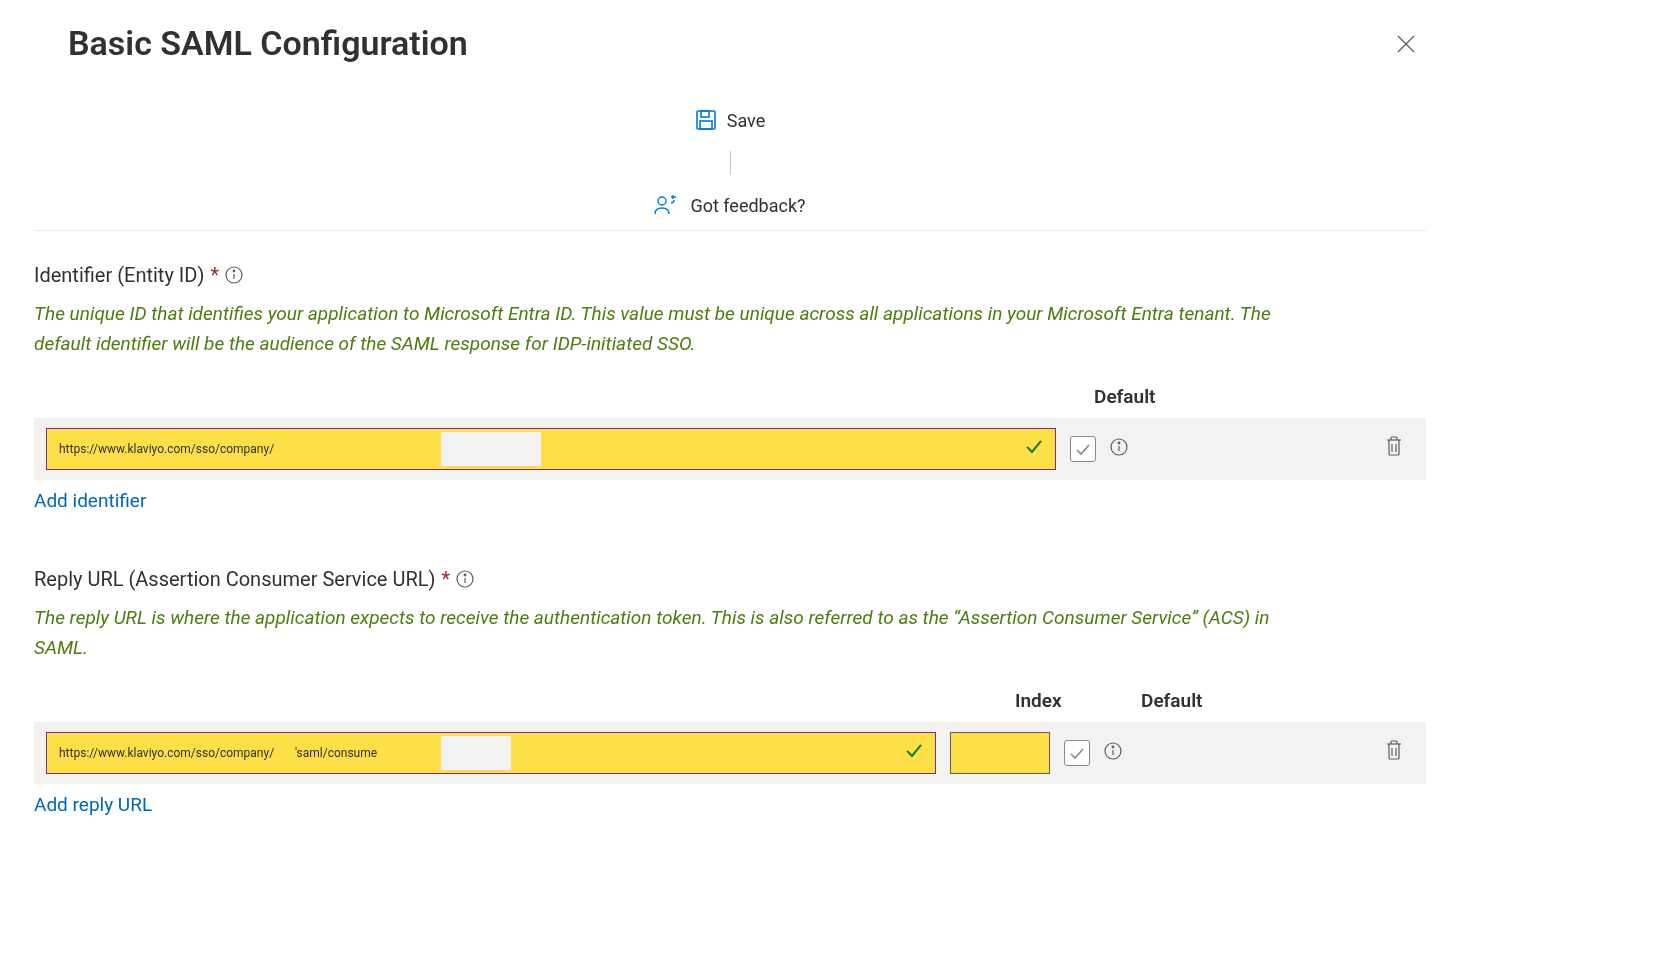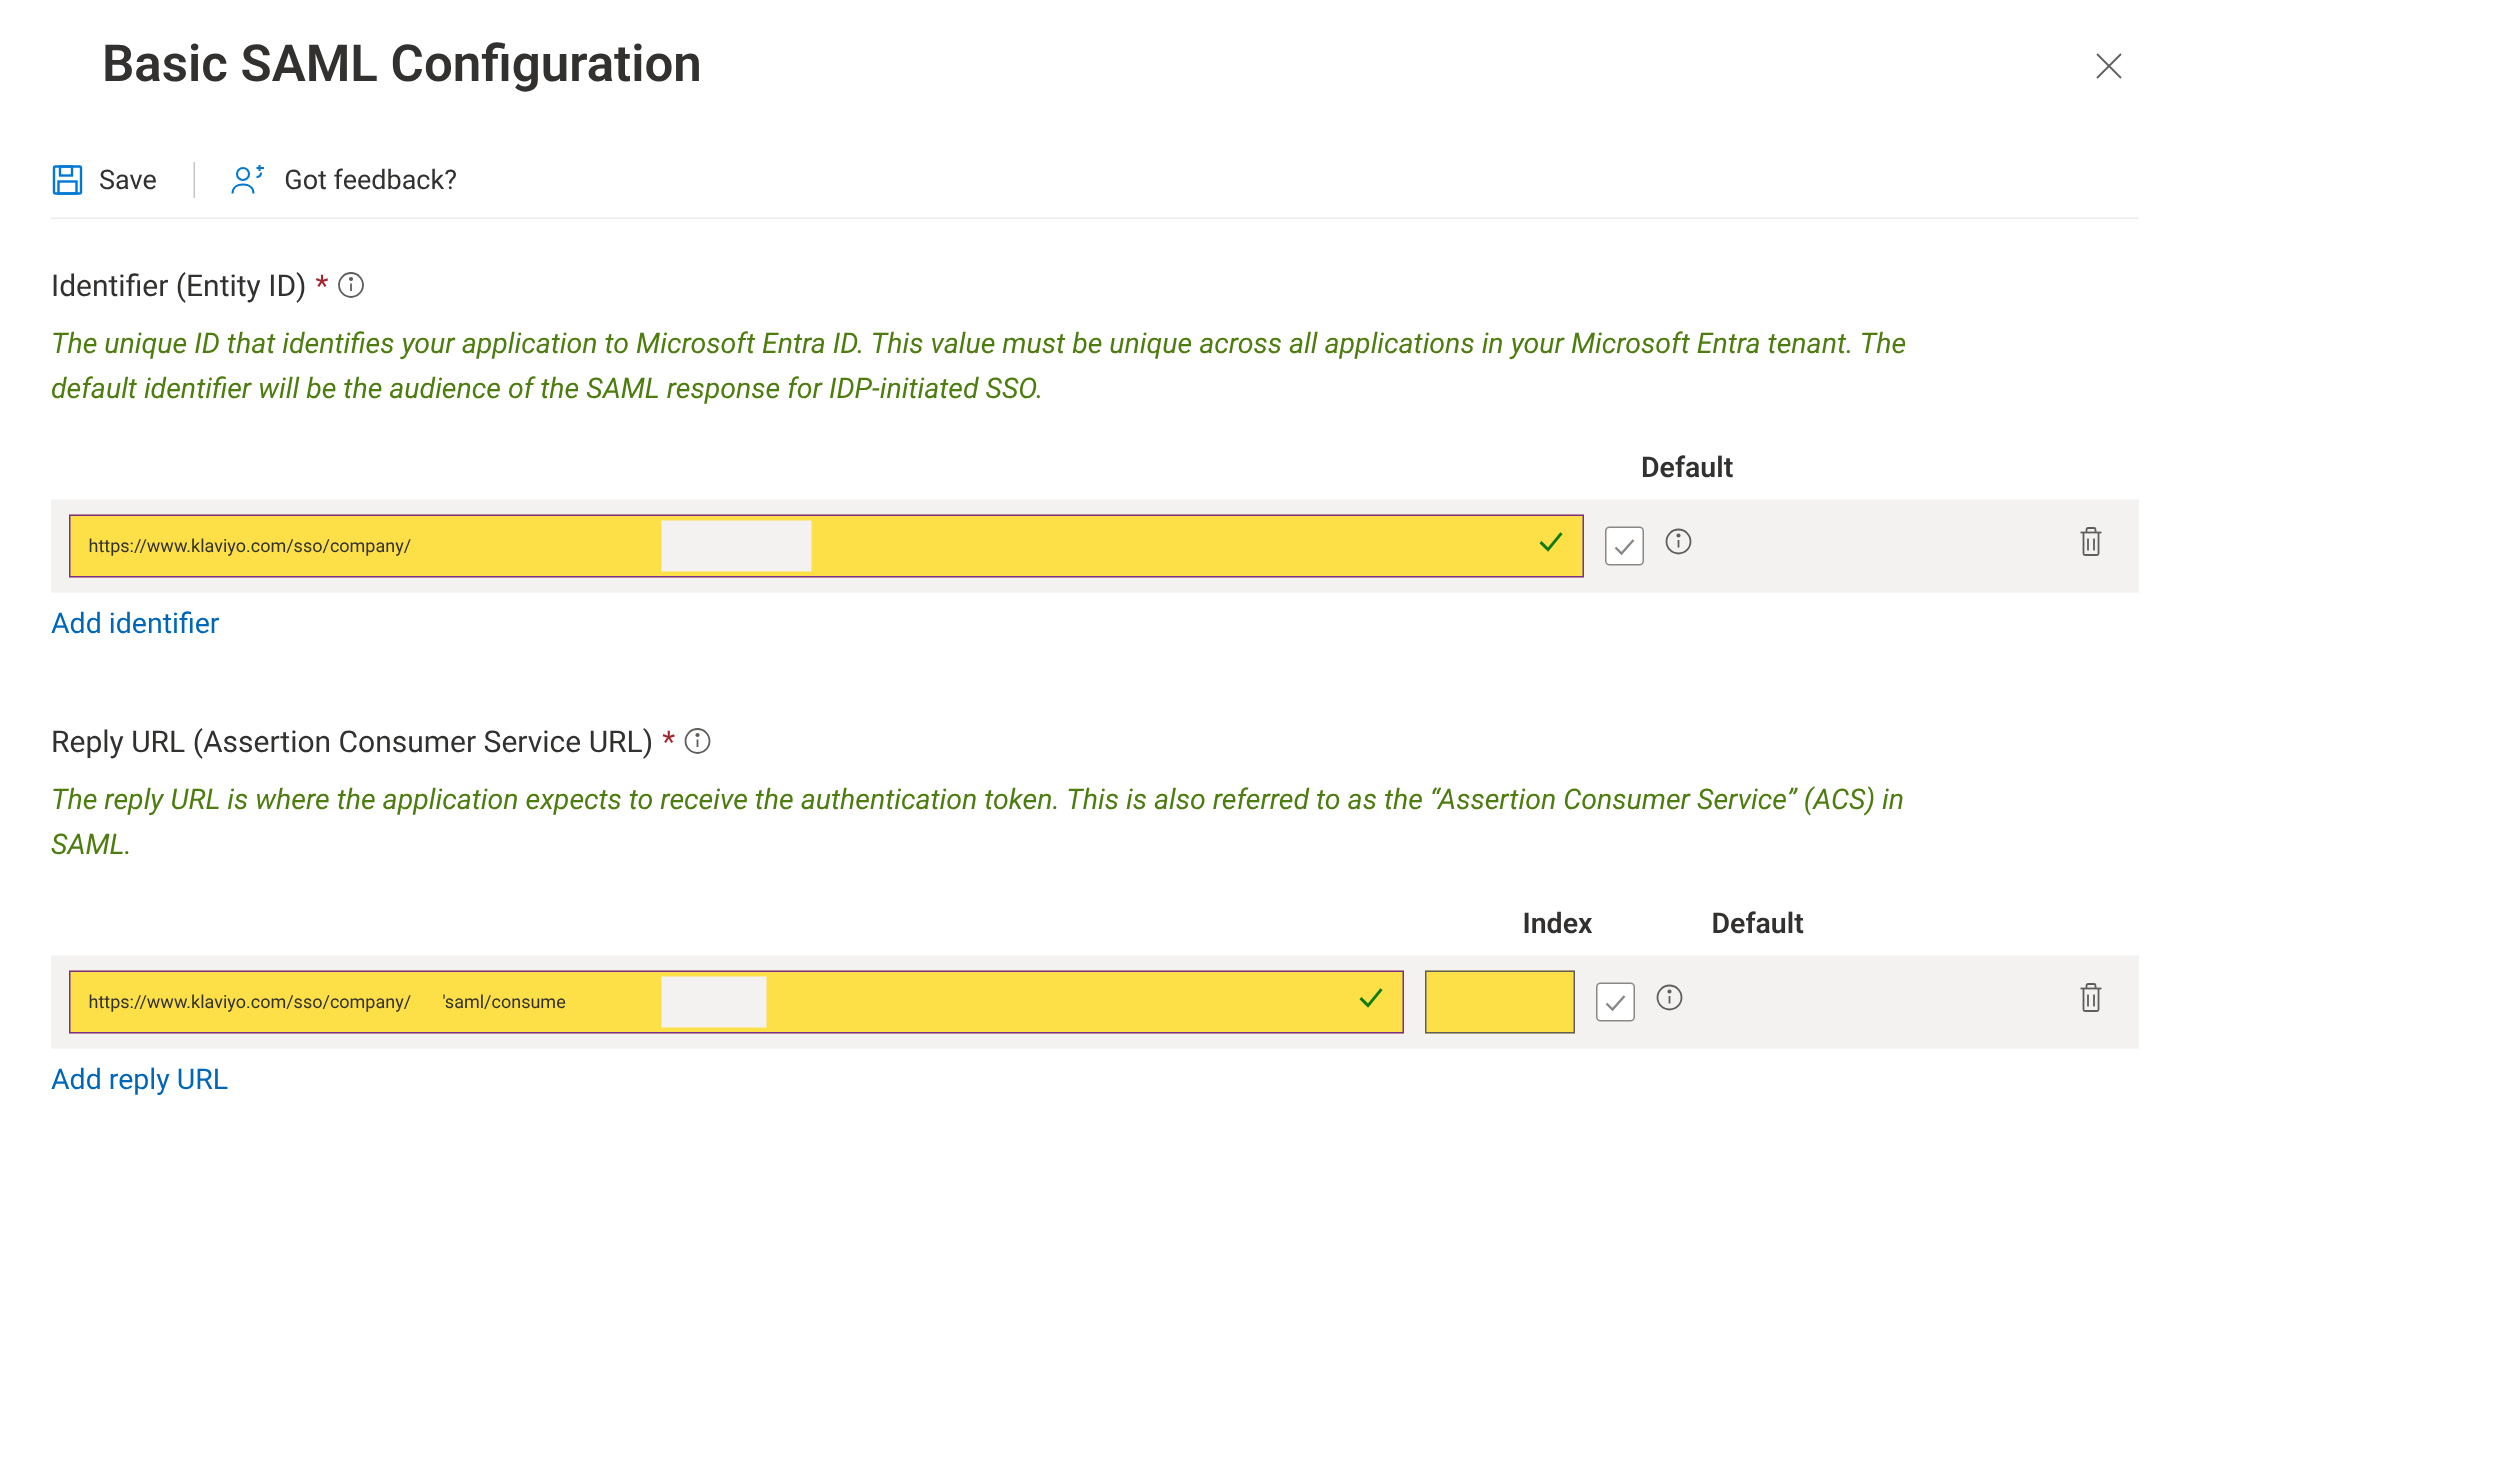--- a/index.html
+++ b/index.html
@@ -32,20 +32,21 @@
     color: #605e5c;
   }
   .close-btn svg { display:block; }
   .toolbar {
     display: flex;
     align-items: center;
     gap: 18px;
     padding-bottom: 12px;
     border-bottom: 1px solid #edebe9;
     margin-bottom: 30px;
+    flex-direction: column;
   }
   .toolbar-item {
     display: flex;
     align-items: center;
     gap: 10px;
     cursor: pointer;
     color: #323130;
     font-size: 18px;
   }
   .toolbar-icon { color: #0078d4; display:flex; align-items:center;}

